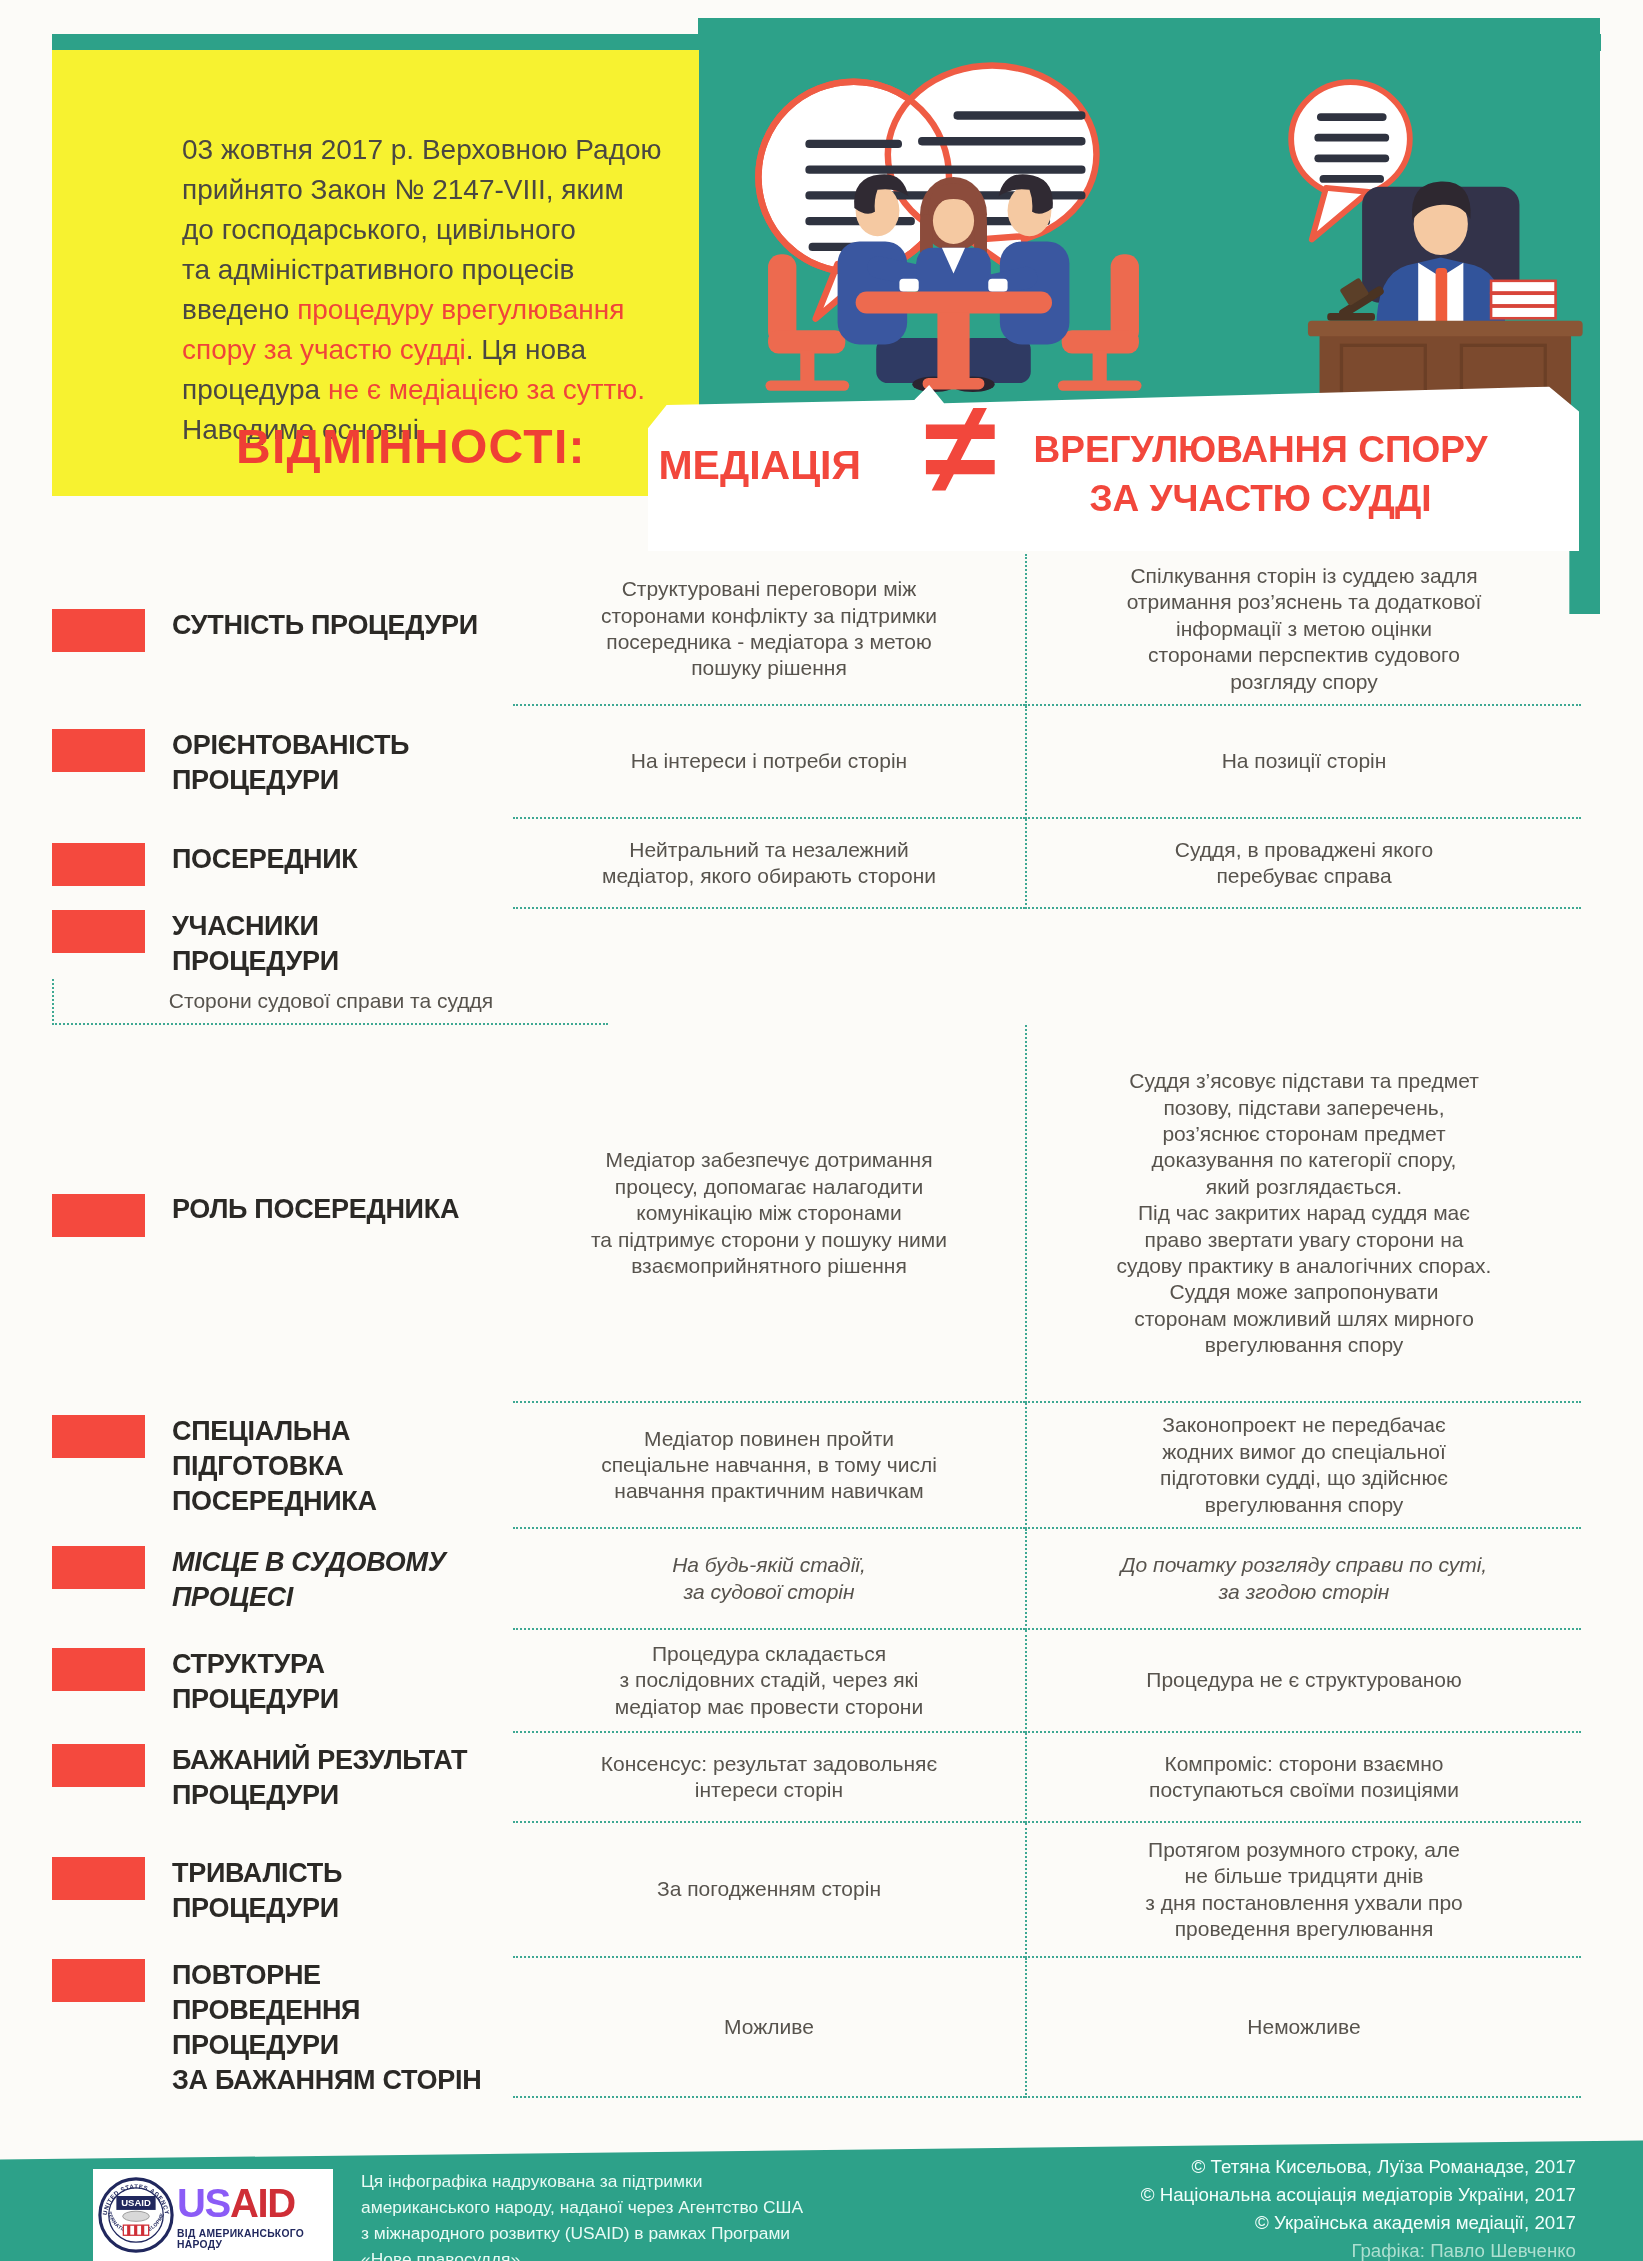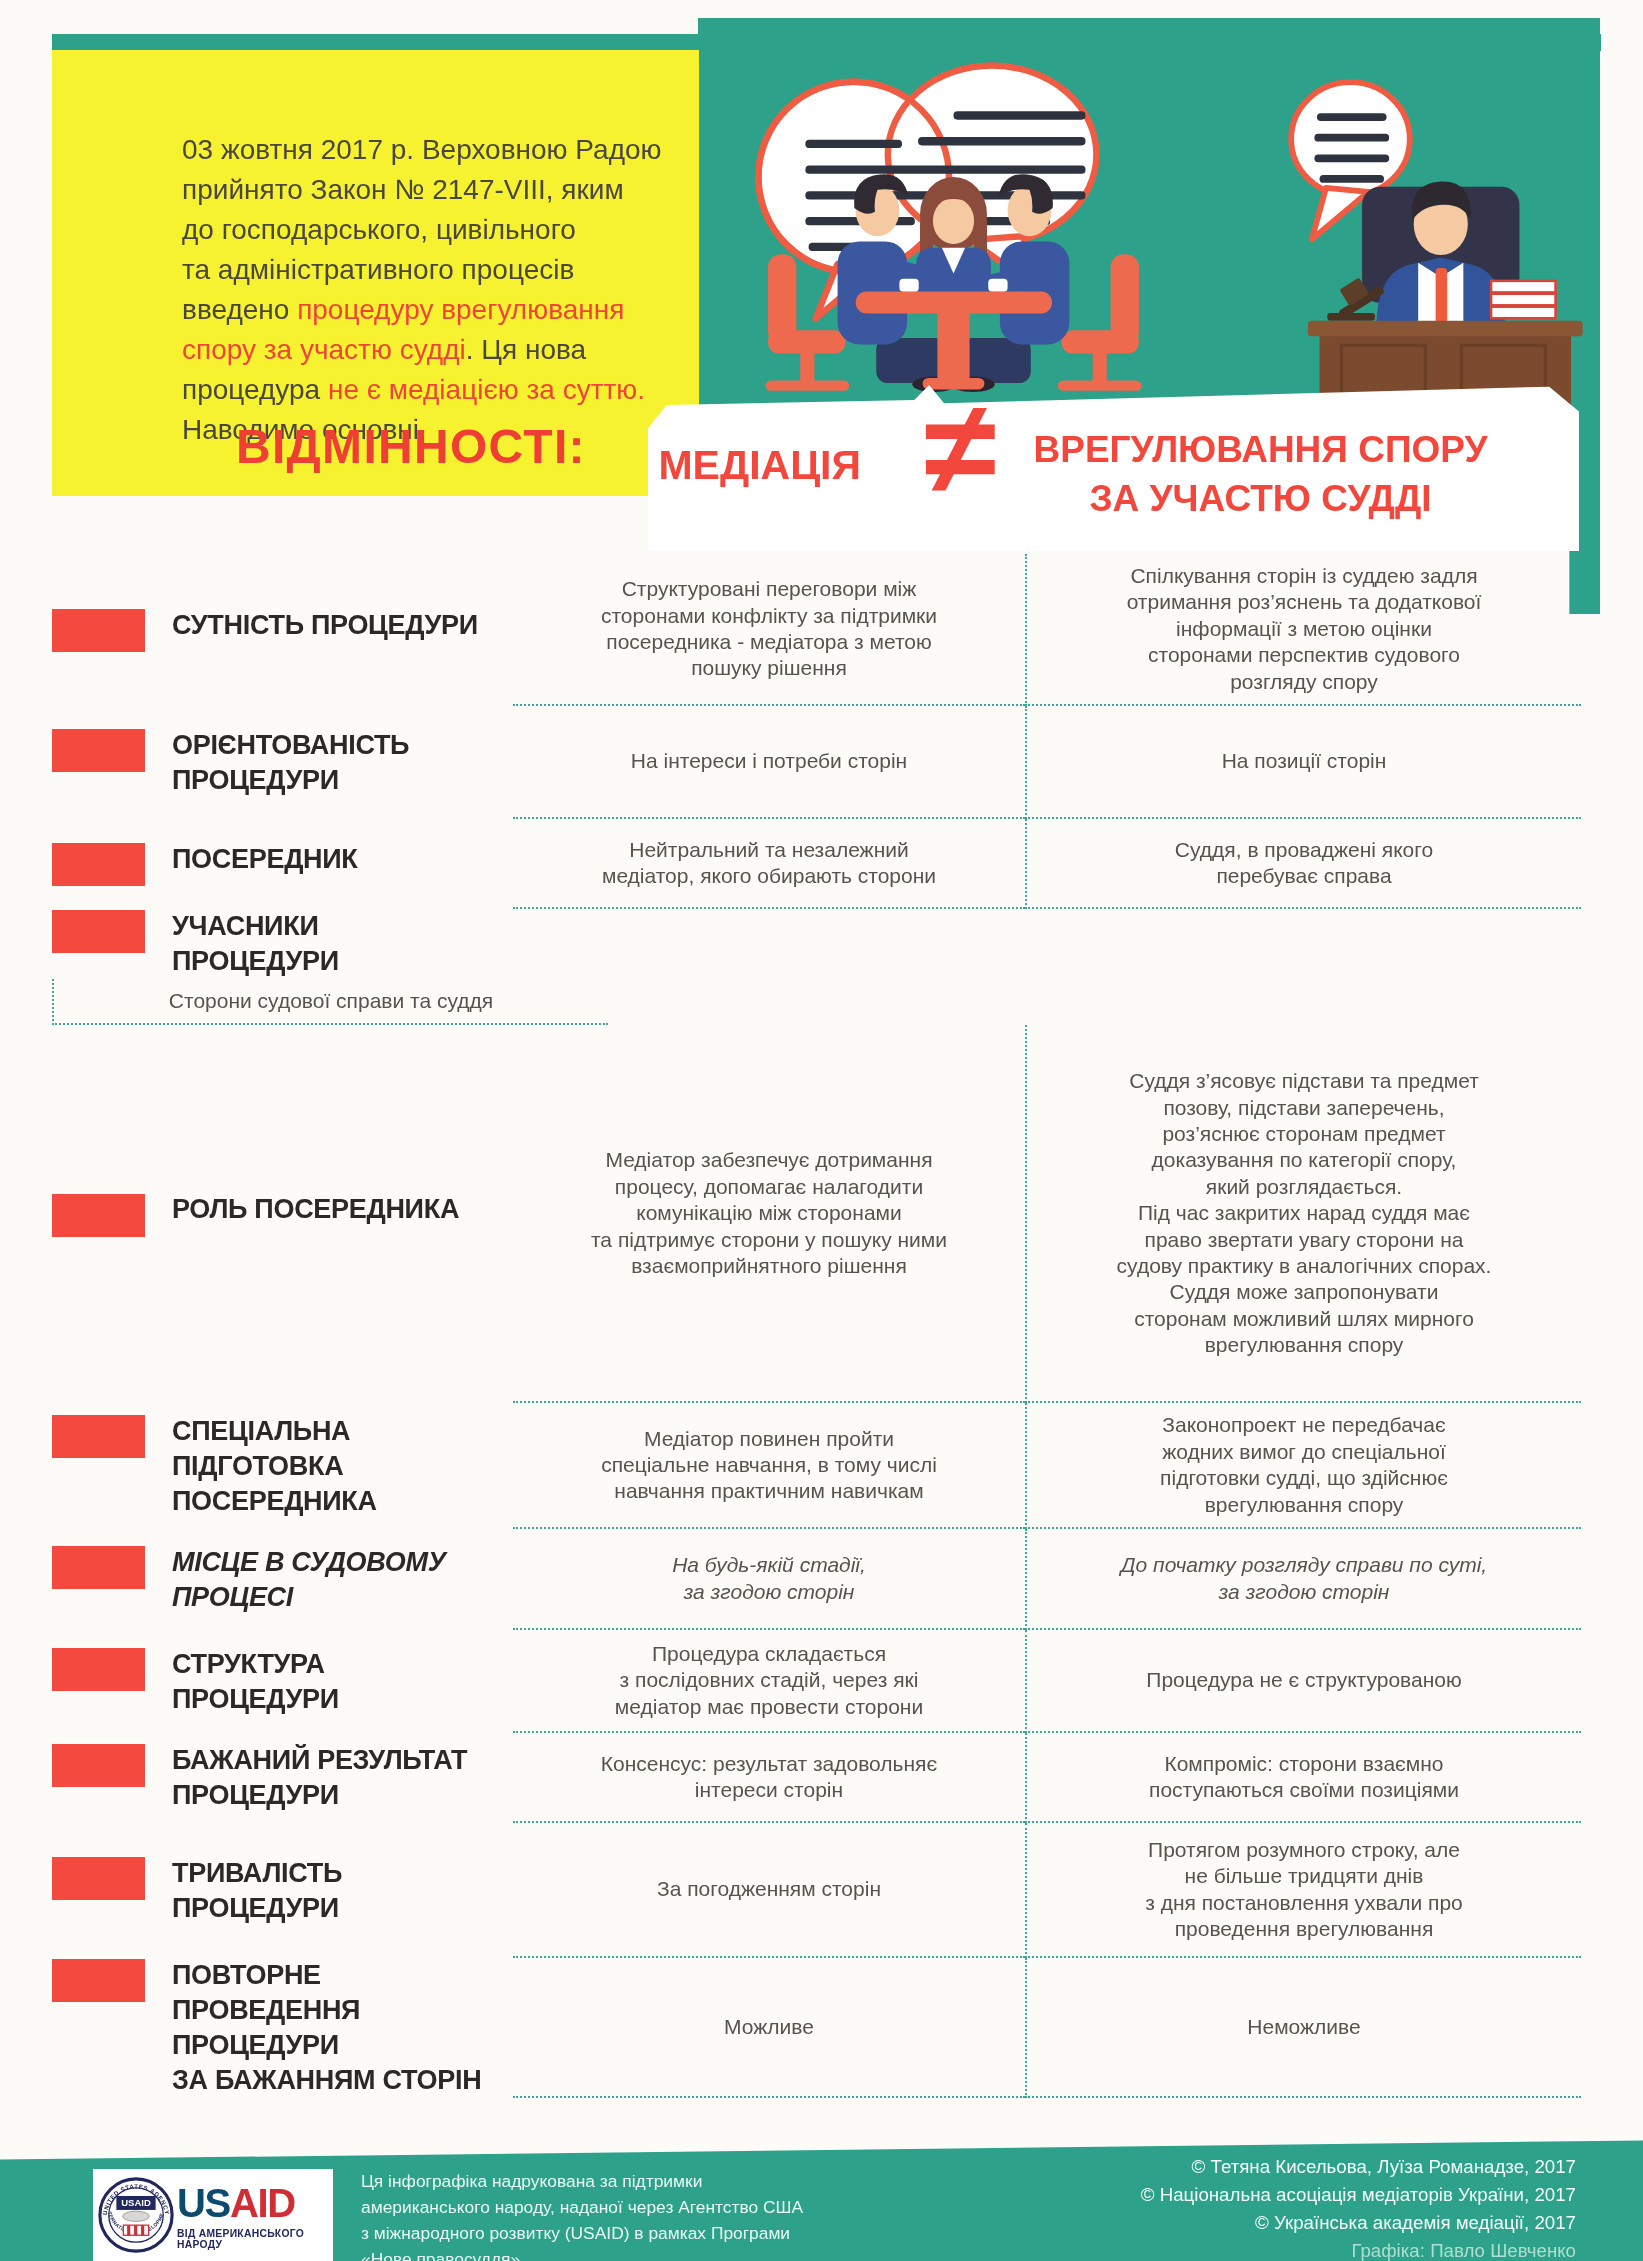--- a/index.html
+++ b/index.html
@@ -47,21 +47,21 @@
   .cell.rgt{width:556px;border-bottom:2.6px dotted #3ea893;border-left:2.6px dotted #3ea893;}
   .rh1{min-height:135px;}.rh2{min-height:113px;}.rh3{min-height:90px;}.rh4{min-height:68px;flex-direction:column;}
   .rh5{min-height:378px;}.rh6{min-height:120px;}.rh7{min-height:101px;font-style:italic;}.rh8{min-height:103px;}
   .rh9{min-height:90px;}.rh10{min-height:135px;}.rh11{min-height:135px;}
 
   
   .footer{position:absolute;left:0;top:2134px;width:1644px;height:128px;background:#2da189;z-index:4;
           clip-path:polygon(0 20%,100% 5%,100% 100%,0 100%);}
   .usaid-card{position:absolute;left:93px;top:35px;width:240px;height:92px;background:#ffffff;}
   .usaid-wordmark{position:absolute;left:84px;top:11.6px;font-size:40px;font-weight:700;letter-spacing:-1.3px;}
-  .usaid-us{color:#0c4a6e;}
+  .usaid-us{color:#8b5cf6;}
   .usaid-aid{color:#cf2e36;}
   .usaid-tagline{position:absolute;left:84px;top:59px;font-size:10.3px;font-weight:700;color:#21285e;
                  letter-spacing:0.3px;}
   .support{position:absolute;left:361px;top:34px;font-size:17.4px;line-height:26px;color:#e9fbf5;}
   .credits{position:absolute;right:68px;top:19.3px;text-align:right;font-size:18.7px;line-height:28px;
            color:#f2fffb;}
   .credit-graphics{color:#aedfd0;}
 </style>
 </head>
 <body>
@@ -302,21 +302,21 @@
 
     <div class="trow rh7">
       <div class="cell-label">
           <div class="label-row">
         <span class="chip"></span>
         <div class="label-text pre">МІСЦЕ В СУДОВОМУ
 ПРОЦЕСІ</div>
       </div>
         </div>
       <div class="cell mid pre">На будь-якій стадії,
-за згодою сторін</div>
+за судової сторін</div>
       <div class="cell rgt pre">До початку розгляду справи по суті,
 за згодою сторін</div>
     </div>
 
     <div class="trow rh8">
       <div class="cell-label">
           <div class="label-row">
         <span class="chip"></span>
         <div class="label-text pre">СТРУКТУРА ПРОЦЕДУРИ</div>
       </div>

